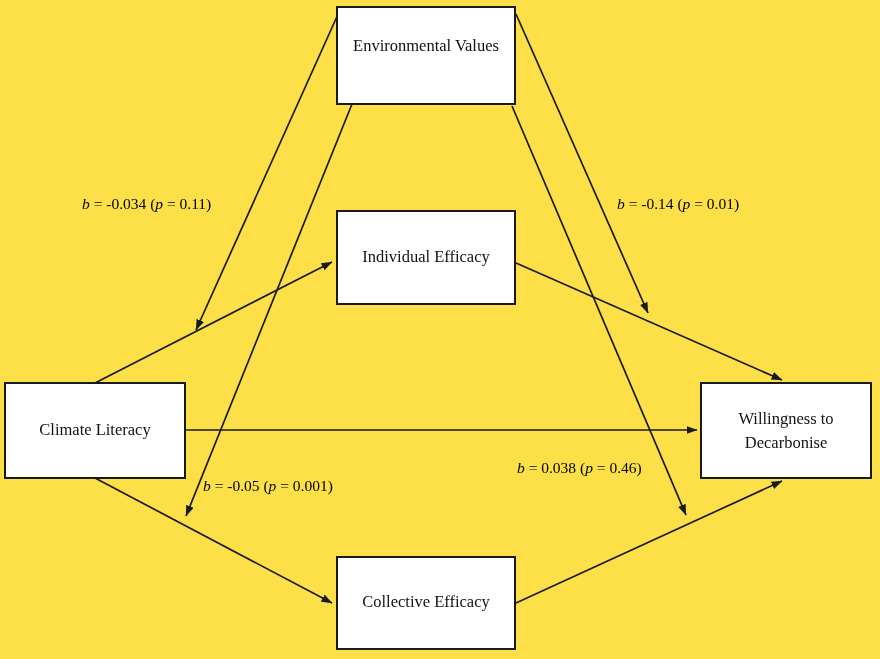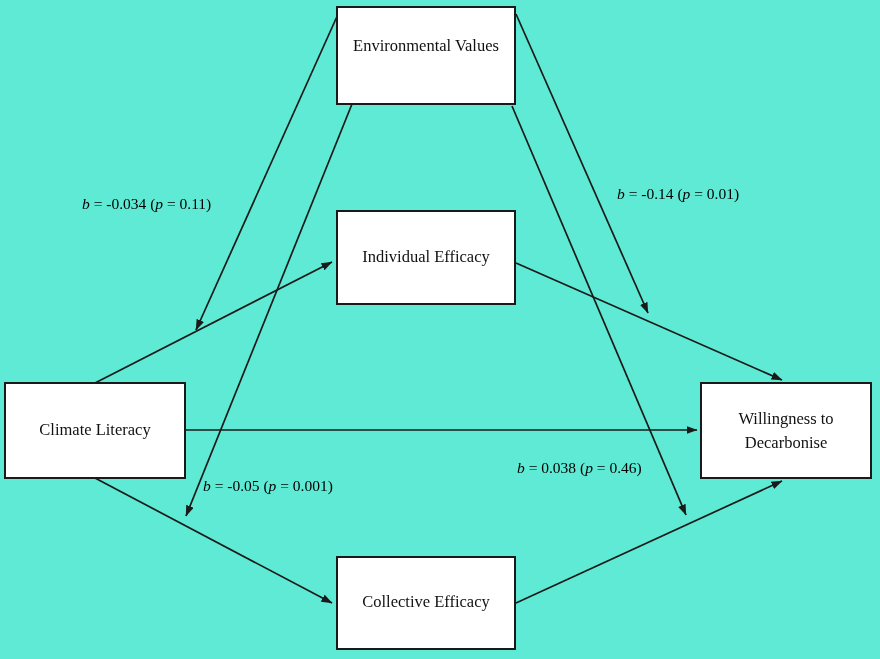--- a/index.html
+++ b/index.html
@@ -11,21 +11,21 @@
     width: 880px;
     height: 659px;
     font-family: "Liberation Serif", "DejaVu Serif", serif;
     color: #000000;
     overflow: hidden;
   }
   #diagram-root {
     position: relative;
     width: 880px;
     height: 659px;
-    background: #5eead4;
+    background: #fde047;
   }
   svg#path-diagram {
     position: absolute;
     top: 0;
     left: 0;
     width: 880px;
     height: 659px;
   }
   .node-rect {
     fill: #ffffff;
@@ -108,21 +108,21 @@
     <g>
       <rect class="node-rect" x="337" y="557" width="178" height="92"></rect>
       <text class="node-text" x="426" y="603">Collective Efficacy</text>
     </g>
   </svg>
 
   <div class="label-box coef-label" style="left:82px; top:195px;">
     <i>b</i><span> = -0.034 (</span><i>p</i><span> = 0.11)</span>
   </div>
 
-  <div class="label-box coef-label" style="left:617px; top:185px;">
+  <div class="label-box coef-label" style="left:617px; top:195px;">
     <i>b</i><span> = -0.14 (</span><i>p</i><span> = 0.01)</span>
   </div>
 
   <div class="label-box coef-label" style="left:203px; top:477px;text-align:center;">
     <i>b</i><span> = -0.05 (</span><i>p</i><span> = 0.001)</span>
   </div>
 
   <div class="label-box coef-label" style="left:517px; top:459px;">
     <i>b</i><span> = 0.038 (</span><i>p</i><span> = 0.46)</span>
   </div>

